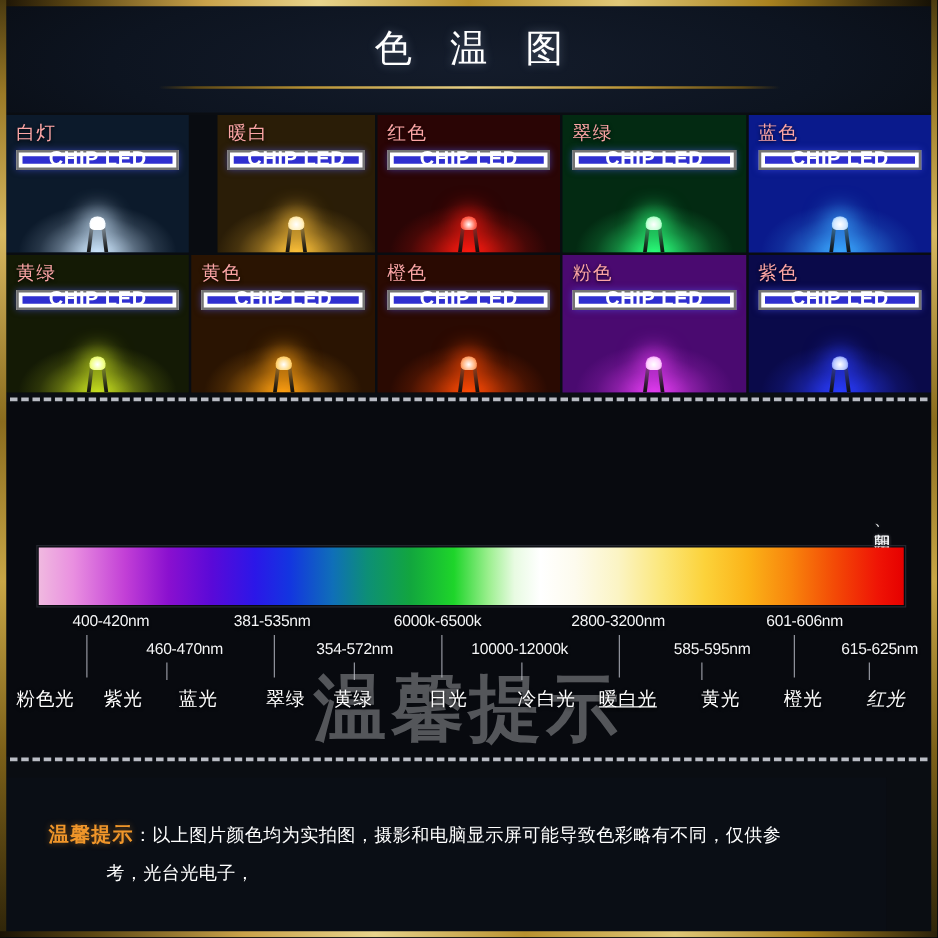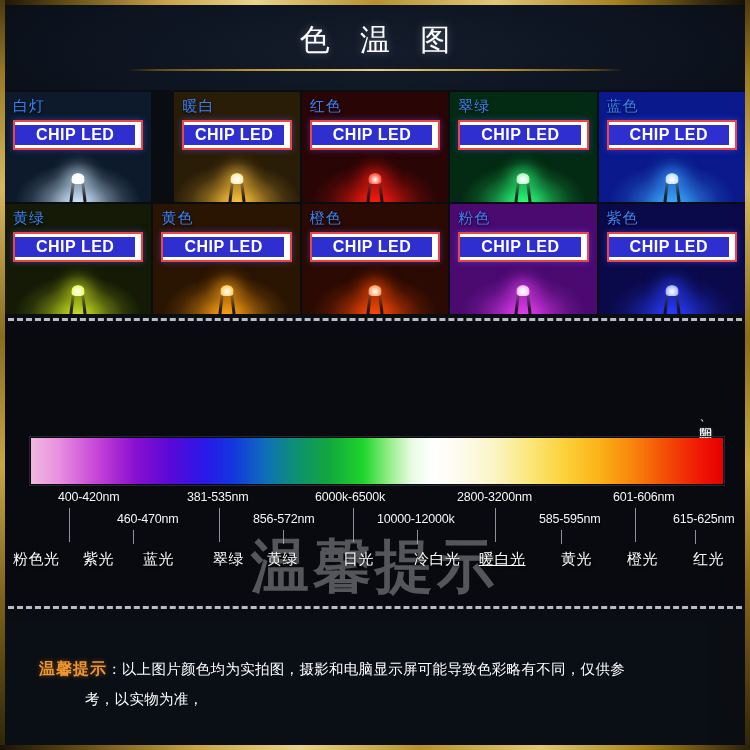--- a/index.html
+++ b/index.html
@@ -92,35 +92,35 @@
     position: relative;
     overflow: hidden;
   }
   .led-glow {
     position: absolute;
     left: 0; bottom: 0; width: 100%; height: 100%;
   }
   .led-label {
     position: absolute;
     left: 8px; top: 5px;
-    color: #3b82f6;
+    color: #fca5a5;
     font-size: 15px;
     letter-spacing: 1px;
     z-index: 4;
     text-shadow: 0 1px 3px rgba(0,0,0,.9);
   }
   .chip-box {
     position: absolute;
     left: 8px; right: 8px; top: 28px;
-    height: 30px;
-    border: 2px solid #ef4444;
+    height: 16px;
+    border: 2px solid #737373;
     background: #ffffff;
     display: flex;
     align-items: center;
-    justify-content: flex-start;
+    justify-content: center;
     z-index: 5;
     box-shadow: 0 0 6px rgba(80,90,255,.5);
   }
   .chip-box-inner {
     width: calc(100% - 6px);
     height: calc(100% - 6px);
     background: #2f2fd0;
     display: flex;
     align-items: center;
     justify-content: center;
@@ -468,21 +468,21 @@
 
     <div class="watermark">温馨提示</div>
 
     <div class="ticks" id="ticks">
         <div class="wl" style="left: 53px; top: 0px;">400-420nm</div>
         <div class="tick" style="left: 64px; top: 18px; height: 34px;"></div>
         <div class="wl" style="left: 112px; top: 22px;">460-470nm</div>
         <div class="tick" style="left: 128px; top: 40px; height: 14px;"></div>
         <div class="wl" style="left: 182px; top: 0px;">381-535nm</div>
         <div class="tick" style="left: 214px; top: 18px; height: 34px;"></div>
-        <div class="wl" style="left: 248px; top: 22px;">856-572nm</div>
+        <div class="wl" style="left: 248px; top: 22px;">354-572nm</div>
         <div class="tick" style="left: 278px; top: 40px; height: 14px;"></div>
         <div class="wl" style="left: 310px; top: 0px;">6000k-6500k</div>
         <div class="tick" style="left: 348px; top: 18px; height: 34px;"></div>
         <div class="wl" style="left: 372px; top: 22px;">10000-12000k</div>
         <div class="tick" style="left: 412px; top: 40px; height: 14px;"></div>
         <div class="wl" style="left: 452px; top: 0px;">2800-3200nm</div>
         <div class="tick" style="left: 490px; top: 18px; height: 34px;"></div>
         <div class="wl" style="left: 534px; top: 22px;">585-595nm</div>
         <div class="tick" style="left: 556px; top: 40px; height: 14px;"></div>
         <div class="wl" style="left: 608px; top: 0px;">601-606nm</div>
@@ -495,24 +495,24 @@
         <div class="cname" style="left: 8px;">粉色光</div>
         <div class="cname" style="left: 78px;">紫光</div>
         <div class="cname" style="left: 138px;">蓝光</div>
         <div class="cname" style="left: 208px;">翠绿</div>
         <div class="cname" style="left: 262px;">黄绿</div>
         <div class="cname" style="left: 338px;">日光</div>
         <div class="cname" style="left: 398px; margin-left: 11px;">冷白光</div>
         <div class="cname" style="left: 474px; text-decoration: underline;">暖白光</div>
         <div class="cname" style="left: 556px;">黄光</div>
         <div class="cname" style="left: 622px;">橙光</div>
-        <div class="cname" style="left: 688px;">红光</div>
+        <div class="cname" style="left: 688px; font-style: italic;">红光</div>
       </div>
   </div>
 
   <div class="dashed" style="top:606px;"></div>
 
   <div class="footer">
     <div class="note-line"><span class="note-tag">温馨提示</span><span>：以上图片颜色均为实拍图，摄影和电脑显示屏可能导致色彩略有不同，仅供参</span></div>
-    <div class="note-line note-indent">考，以实物为准，</div>
+    <div class="note-line note-indent">考，光台光电子，</div>
   </div>
 
 </div>
 
 </body></html>

